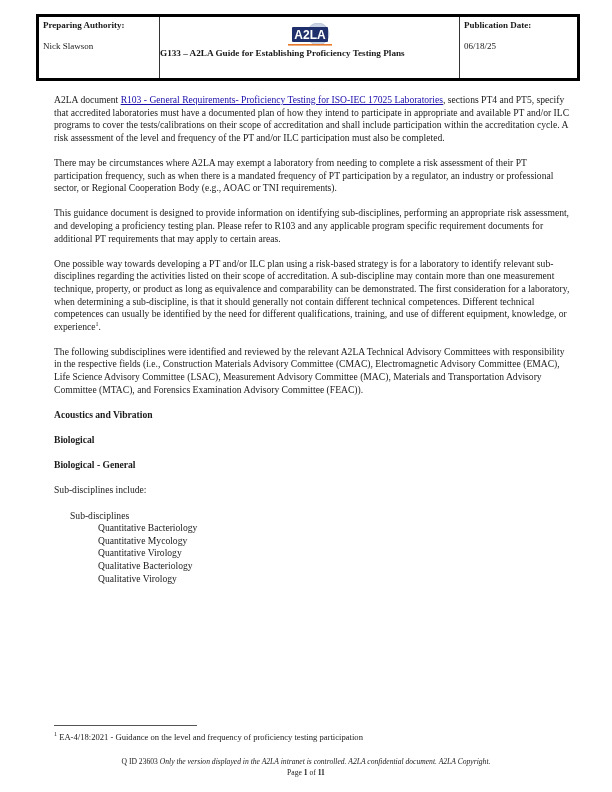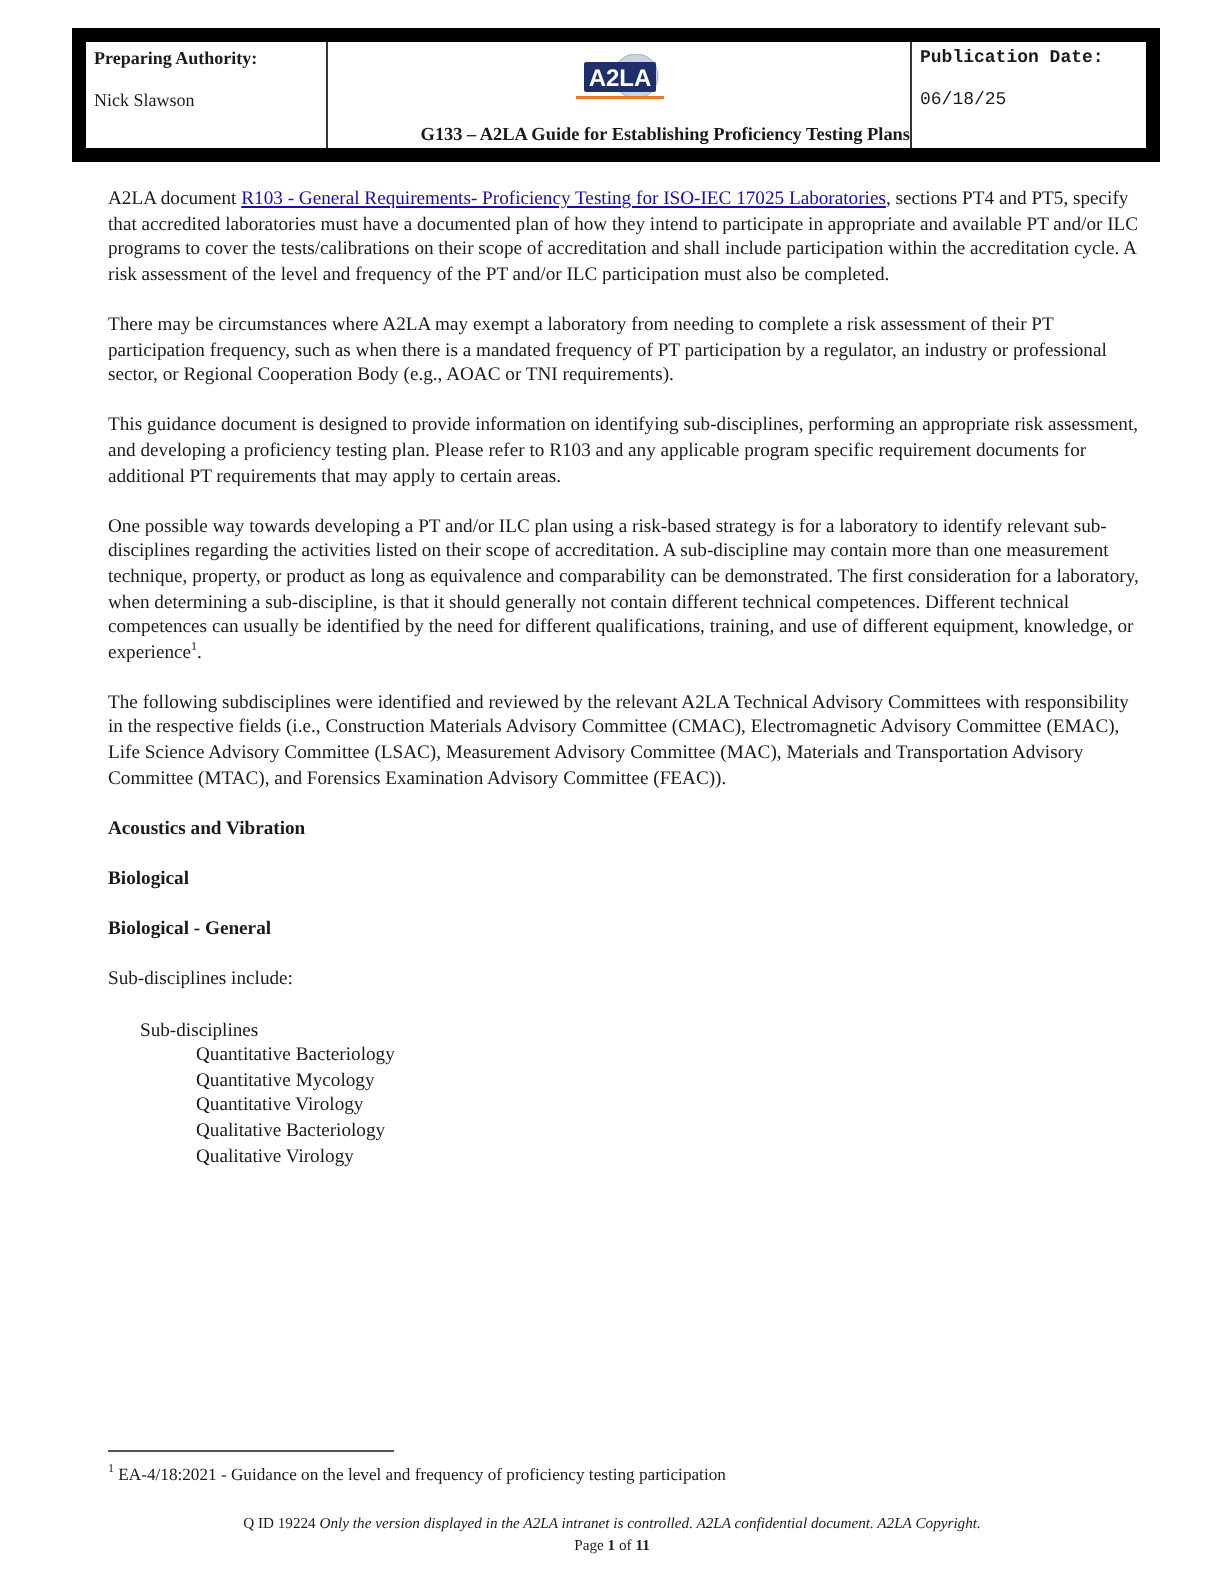--- a/index.html
+++ b/index.html
@@ -1,26 +1,26 @@
 <!DOCTYPE html>
 <html><head>
 <meta charset="utf-8">
 <style>
   html, body { margin:0; padding:0; background:#ffffff; }
   body { width:612px; height:792px; position:relative; overflow:hidden;
          font-family:"Liberation Serif", "DejaVu Serif", serif; color:#1a1a1a; }
   .hdr { position:absolute; left:36px; top:14px; width:544px; height:67px;
-         border:7px solid #000000; box-sizing:border-box; display:flex; }
+         border:3px solid #000000; box-sizing:border-box; display:flex; }
   .hdr .c1 { width:121px; border-right:1px solid #333; box-sizing:border-box; padding:3px 4px; font-size:9px; }
   .hdr .c2 { flex:1; border-right:1px solid #333; box-sizing:border-box; position:relative; }
-  .hdr .c3 { width:117px; box-sizing:border-box; padding:3px 4px; font-size:9px;font-family:Liberation Mono, monospace; }
+  .hdr .c3 { width:117px; box-sizing:border-box; padding:3px 4px; font-size:9px; }
   .hdr .lbl { font-weight:bold; display:block; }
   .hdr .val { display:block; margin-top:11px; }
   .logo { position:absolute; left:50%; top:6px; transform:translateX(-50%); width:56px; height:26px; }
-  .doc-title { position:absolute; left:0; right:0; bottom:2px; text-align:right; font-weight:bold; font-size:9.2px; }
+  .doc-title { position:absolute; left:0; right:0; bottom:20px; text-align:left; font-weight:bold; font-size:9.2px; }
   .body { position:absolute; left:54px; top:94px; width:520px; font-size:9.6px; line-height:12.6px; }
   .body p { margin:0 0 12.6px 0; }
   .body a { color:#1a0dab; text-decoration:underline; }
   .h { font-weight:bold; }
   .sub-list { margin:12px 0 0 16px; }
   .sub-list .item { padding-left:28px; display:block; }
   sup { font-size:6px; vertical-align:super; line-height:0; }
   .fn-rule { position:absolute; left:54px; top:725px; width:143px; height:1px; background:#555; }
   .fn { position:absolute; left:54px; top:732px; font-size:8.6px; }
   .footer { position:absolute; left:0; width:612px; top:756px; text-align:center; font-size:7.6px; line-height:11px; }
@@ -68,15 +68,15 @@
     <span class="item">Quantitative Virology</span>
     <span class="item">Qualitative Bacteriology</span>
     <span class="item">Qualitative Virology</span>
   </div>
 </div>
 
 <div class="fn-rule"></div>
 <div class="fn"><sup>1</sup><span> EA-4/18:2021 - Guidance on the level and frequency of proficiency testing participation</span></div>
 
 <div class="footer">
-  <div><span>Q ID 19224 </span><i>Only the version displayed in the A2LA intranet is controlled. A2LA confidential document. A2LA Copyright.</i></div>
+  <div><span>Q ID 23603 </span><i>Only the version displayed in the A2LA intranet is controlled. A2LA confidential document. A2LA Copyright.</i></div>
   <div><span>Page </span><b>1</b><span> of </span><b>11</b></div>
 </div>
 
 </body></html>

